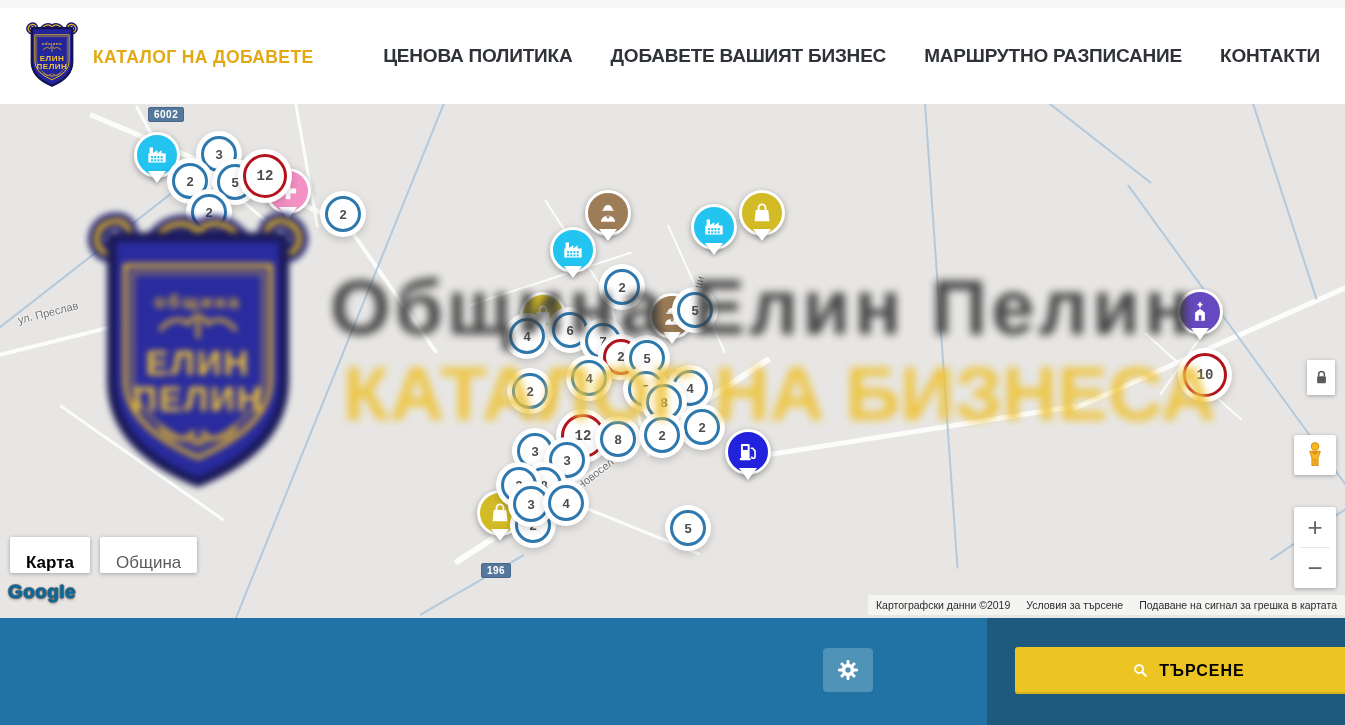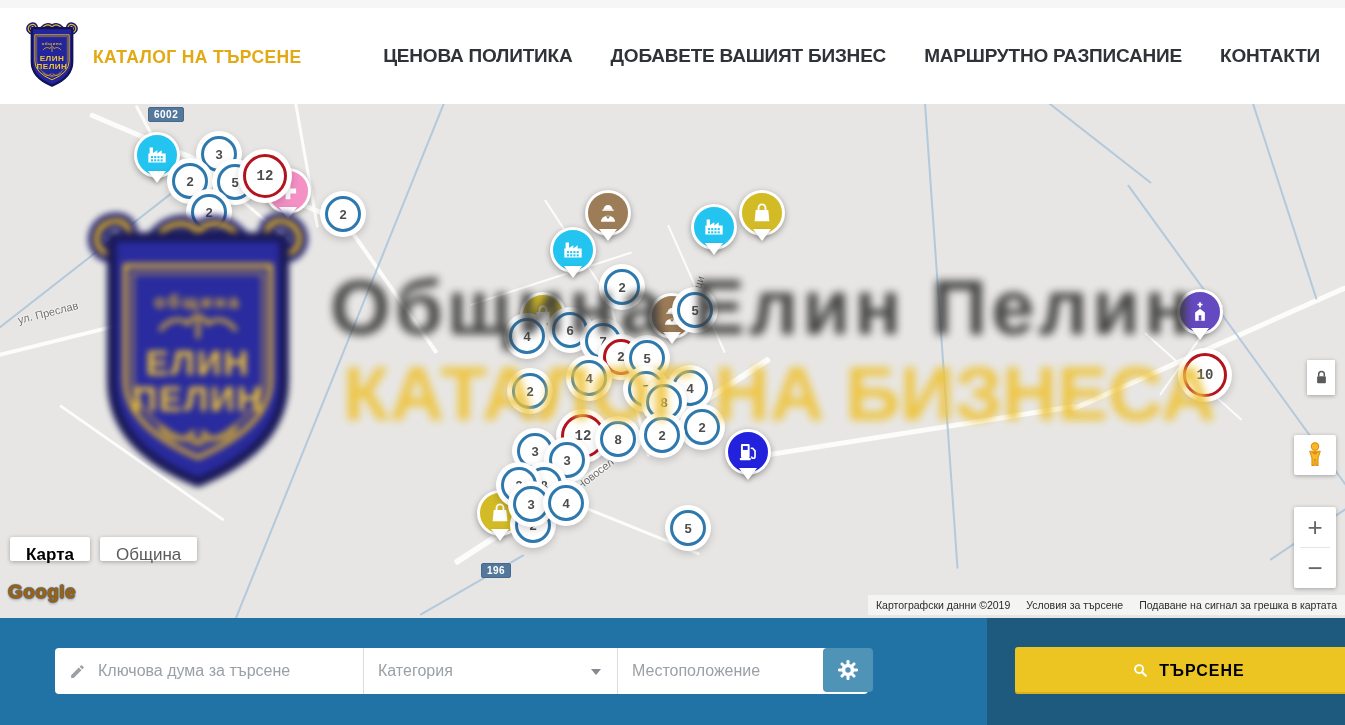--- a/index.html
+++ b/index.html
@@ -45,26 +45,26 @@
   .cluster.red{border-color:#b3131c;font-family:Liberation Mono, monospace;}
   .cluster.lg{width:44px;height:44px;font-size:14px;}
 
   .wm-crest{position:absolute;left:83px;top:108px;width:230px;filter:blur(3px);opacity:.97;}
   .wm-title{position:absolute;left:330px;top:158px;font-size:78px;font-weight:bold;color:#3c3c3c;
     letter-spacing:4px;white-space:nowrap;filter:blur(4px);opacity:.94;}
   .wm-sub{position:absolute;left:343px;top:246px;font-size:76px;font-weight:bold;color:#eec43e;
     letter-spacing:0;white-space:nowrap;filter:blur(4px);opacity:.97;}
 
   .maptype{left:10px;top:433px;display:flex;gap:10px;}
-  .maptype button{height:24px;background:#fff;border:0;border-radius:2px;
-    box-shadow:0 1px 4px rgba(0,0,0,.3);font-family:inherit;font-size:17px;padding:8px 16px;cursor:pointer;}
+  .maptype button{height:36px;background:#fff;border:0;border-radius:2px;
+    box-shadow:0 1px 4px rgba(0,0,0,.3);font-family:inherit;font-size:17px;padding:16px 16px;cursor:pointer;}
   .maptype .active{font-weight:bold;color:#000;}
   .maptype .inactive{color:#5b5b5b;}
 
-  .google-logo{left:8px;top:477px;font-size:19px;font-weight:bold;color:#a16207;letter-spacing:.4px;
+  .google-logo{left:8px;top:477px;font-size:19px;font-weight:bold;color:#0369a1;letter-spacing:.4px;
     text-shadow:-1px 0 1px rgba(90,95,100,.9),1px 0 1px rgba(90,95,100,.9),
       0 -1px 1px rgba(90,95,100,.9),0 1px 1px rgba(90,95,100,.9),0 2px 3px rgba(0,0,0,.3);}
 
   .attribution{right:0;bottom:3px;height:20px;display:flex;align-items:center;gap:16px;
     padding:0 8px;font-size:10.5px;color:#2b2b2b;background:rgba(248,248,248,.75);}
   .attribution a{color:#2b2b2b;text-decoration:none;cursor:pointer;}
 
   .lock-btn{left:1307px;top:256px;width:28px;height:35px;background:#fff;border:0;border-radius:1px;
     box-shadow:0 1px 4px rgba(0,0,0,.3);display:flex;align-items:center;justify-content:center;cursor:pointer;}
   .pegman-btn{left:1294px;top:331px;width:42px;height:40px;background:#fff;border:0;border-radius:2px;
@@ -119,21 +119,21 @@
   <text x="60" y="50" text-anchor="middle" font-size="9.5" font-weight="bold" letter-spacing="1.5" fill="#e9b91f">община</text>
   <g fill="none" stroke="#e9b91f" stroke-width="1.8">
     <path d="M40 62 C45 55 52 55 55 59 M65 59 C68 55 75 55 80 62 M55 59 C56 53 64 53 65 59 M60 56 V66"></path>
     <path d="M40 112 C46 120 54 120 58 114 M62 114 C66 120 74 120 80 112 M56 116 Q60 123 64 116"></path>
   </g>
   <text x="60" y="85" text-anchor="middle" font-size="18" font-weight="bold" letter-spacing="1" fill="#f0c433">ЕЛИН</text>
   <text x="60" y="104" text-anchor="middle" font-size="18" font-weight="bold" letter-spacing="1" fill="#f0c433">ПЕЛИН</text>
 </svg>
       </span>
     <div class="brand-text">
-      <div class="t2">КАТАЛОГ НА ТЪРСЕНЕ</div>
+      <div class="t2">КАТАЛОГ НА ДОБАВЕТЕ</div>
     </div>
   </div>
   <nav>
     <a>ЦЕНОВА ПОЛИТИКА</a>
     <a>ДОБАВЕТЕ ВАШИЯТ БИЗНЕС</a>
     <a>МАРШРУТНО РАЗПИСАНИЕ</a>
     <a>КОНТАКТИ</a>
   </nav>
 </header>
 
@@ -362,36 +362,20 @@
   <div class="mapctl zoombox">
     <button>+</button>
     <div class="zdiv"></div>
     <button>−</button>
   </div>
 </div>
 
 <div id="searchband">
   <div class="dark-panel"></div>
 
-  <div class="search-form">
-    <div class="sf-sec sf-keyword">
-      <svg width="17" height="17" viewBox="0 0 24 24">
-        <path fill="#9aa0a6" d="M3 17.3V21h3.7L17.6 10.1l-3.7-3.7zM20.4 7.3a1.2 1.2 0 0 0 0-1.7l-2-2a1.2 1.2 0 0 0-1.7 0l-1.6 1.6 3.7 3.7z"></path>
-      </svg>
-      <input type="text" placeholder="Ключова дума за търсене" style="">
-    </div>
-    <div class="sf-sec sf-select">
-      <span class="sel-text">Категория</span>
-      <span class="caret"></span>
-    </div>
-    <div class="sf-sec sf-select">
-      <span class="sel-text">Местоположение</span>
-      <span class="caret"></span>
-    </div>
-  </div>
 
   <button class="gear-btn">
     <svg width="24" height="24" viewBox="0 0 24 24">
       <g fill="#fff">
         <rect x="10.5" y="2" width="3" height="20" rx="1.2"></rect>
         <rect x="10.5" y="2" width="3" height="20" rx="1.2" transform="rotate(45 12 12)"></rect>
         <rect x="10.5" y="2" width="3" height="20" rx="1.2" transform="rotate(90 12 12)"></rect>
         <rect x="10.5" y="2" width="3" height="20" rx="1.2" transform="rotate(135 12 12)"></rect>
         <circle cx="12" cy="12" r="6.2"></circle>
       </g>

